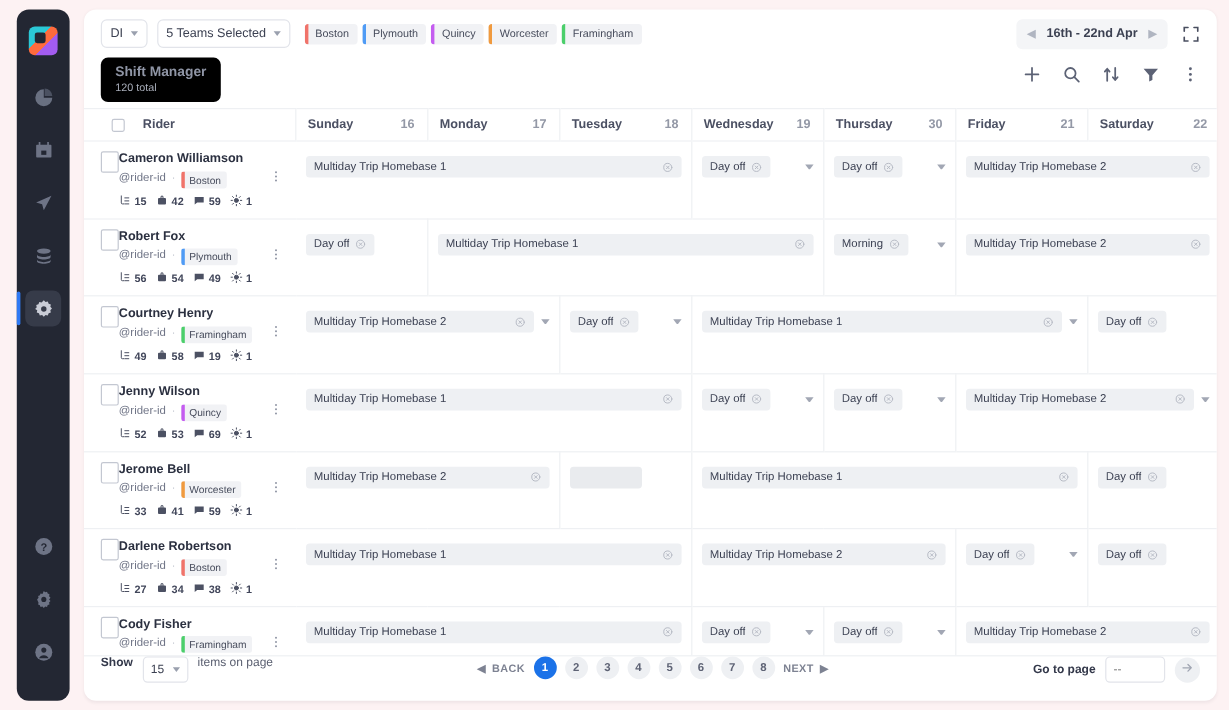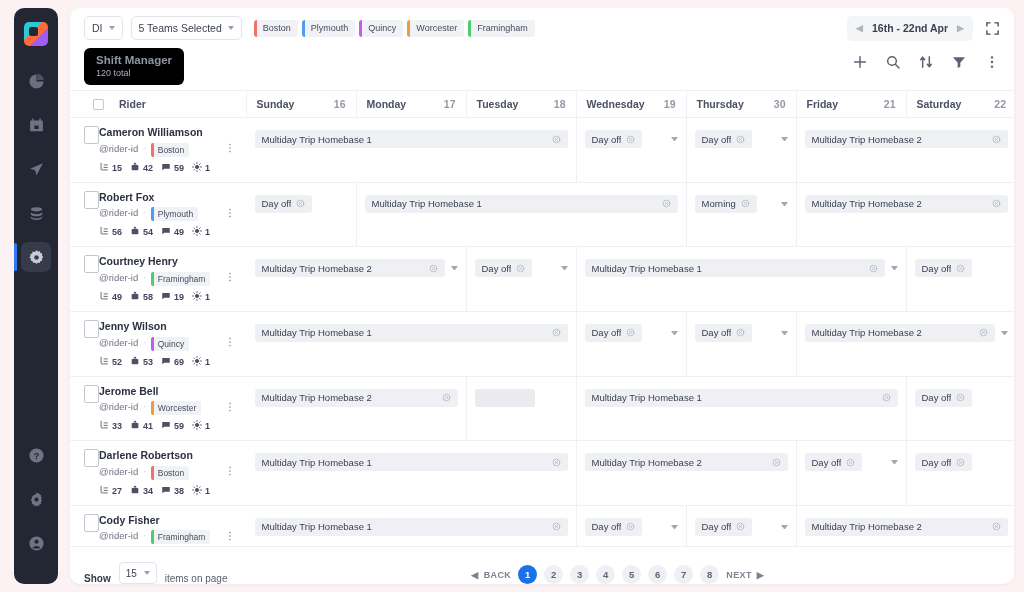--- a/index.html
+++ b/index.html
@@ -252,21 +252,21 @@
     margin-left: auto;
     flex: 0 0 7px;
     cursor: pointer;
   }
 
   
   .footer {
     flex: 0 0 38px;
     height: 38px;
     display: flex;
-    align-items: flex-end;
+    align-items: flex-start;
     padding: 0 14px;
     border-top: 1px solid #eef0f3;
     gap: 8px;
   }
   .f-lbl { font-size: 10px; color: #33384a; font-weight: 700; }
   .f-txt { font-size: 10px; color: #5a5f70; }
   .pagesel {
     height: 22px; min-width: 38px;
     border: 1px solid #e2e4ea; border-radius: 4px;
     display: flex; align-items: center; justify-content: space-between;
@@ -1258,16 +1258,27 @@
             <span class="pg">6</span>
             <span class="pg">7</span>
             <span class="pg">8</span>
           </span>
         <span class="pg-nav">
           <span>NEXT</span>
           <span>▶</span>
         </span>
       </div>
 
+      <div class="goto">
+        <span class="f-lbl">Go to page</span>
+        <input class="goto-input" type="text" placeholder="--" style="">
+        <span class="goto-btn">
+          <span>
+            <svg viewBox="0 0 24 24" fill="none" stroke="currentColor" stroke-width="2.4" stroke-linecap="round" stroke-linejoin="round">
+                <path d="M4 12h15M13 6l6 6-6 6"></path>
+              </svg>
+          </span>
+        </span>
+      </div>
     </div>
 
   </div>
 </div>
 
 </body></html>

